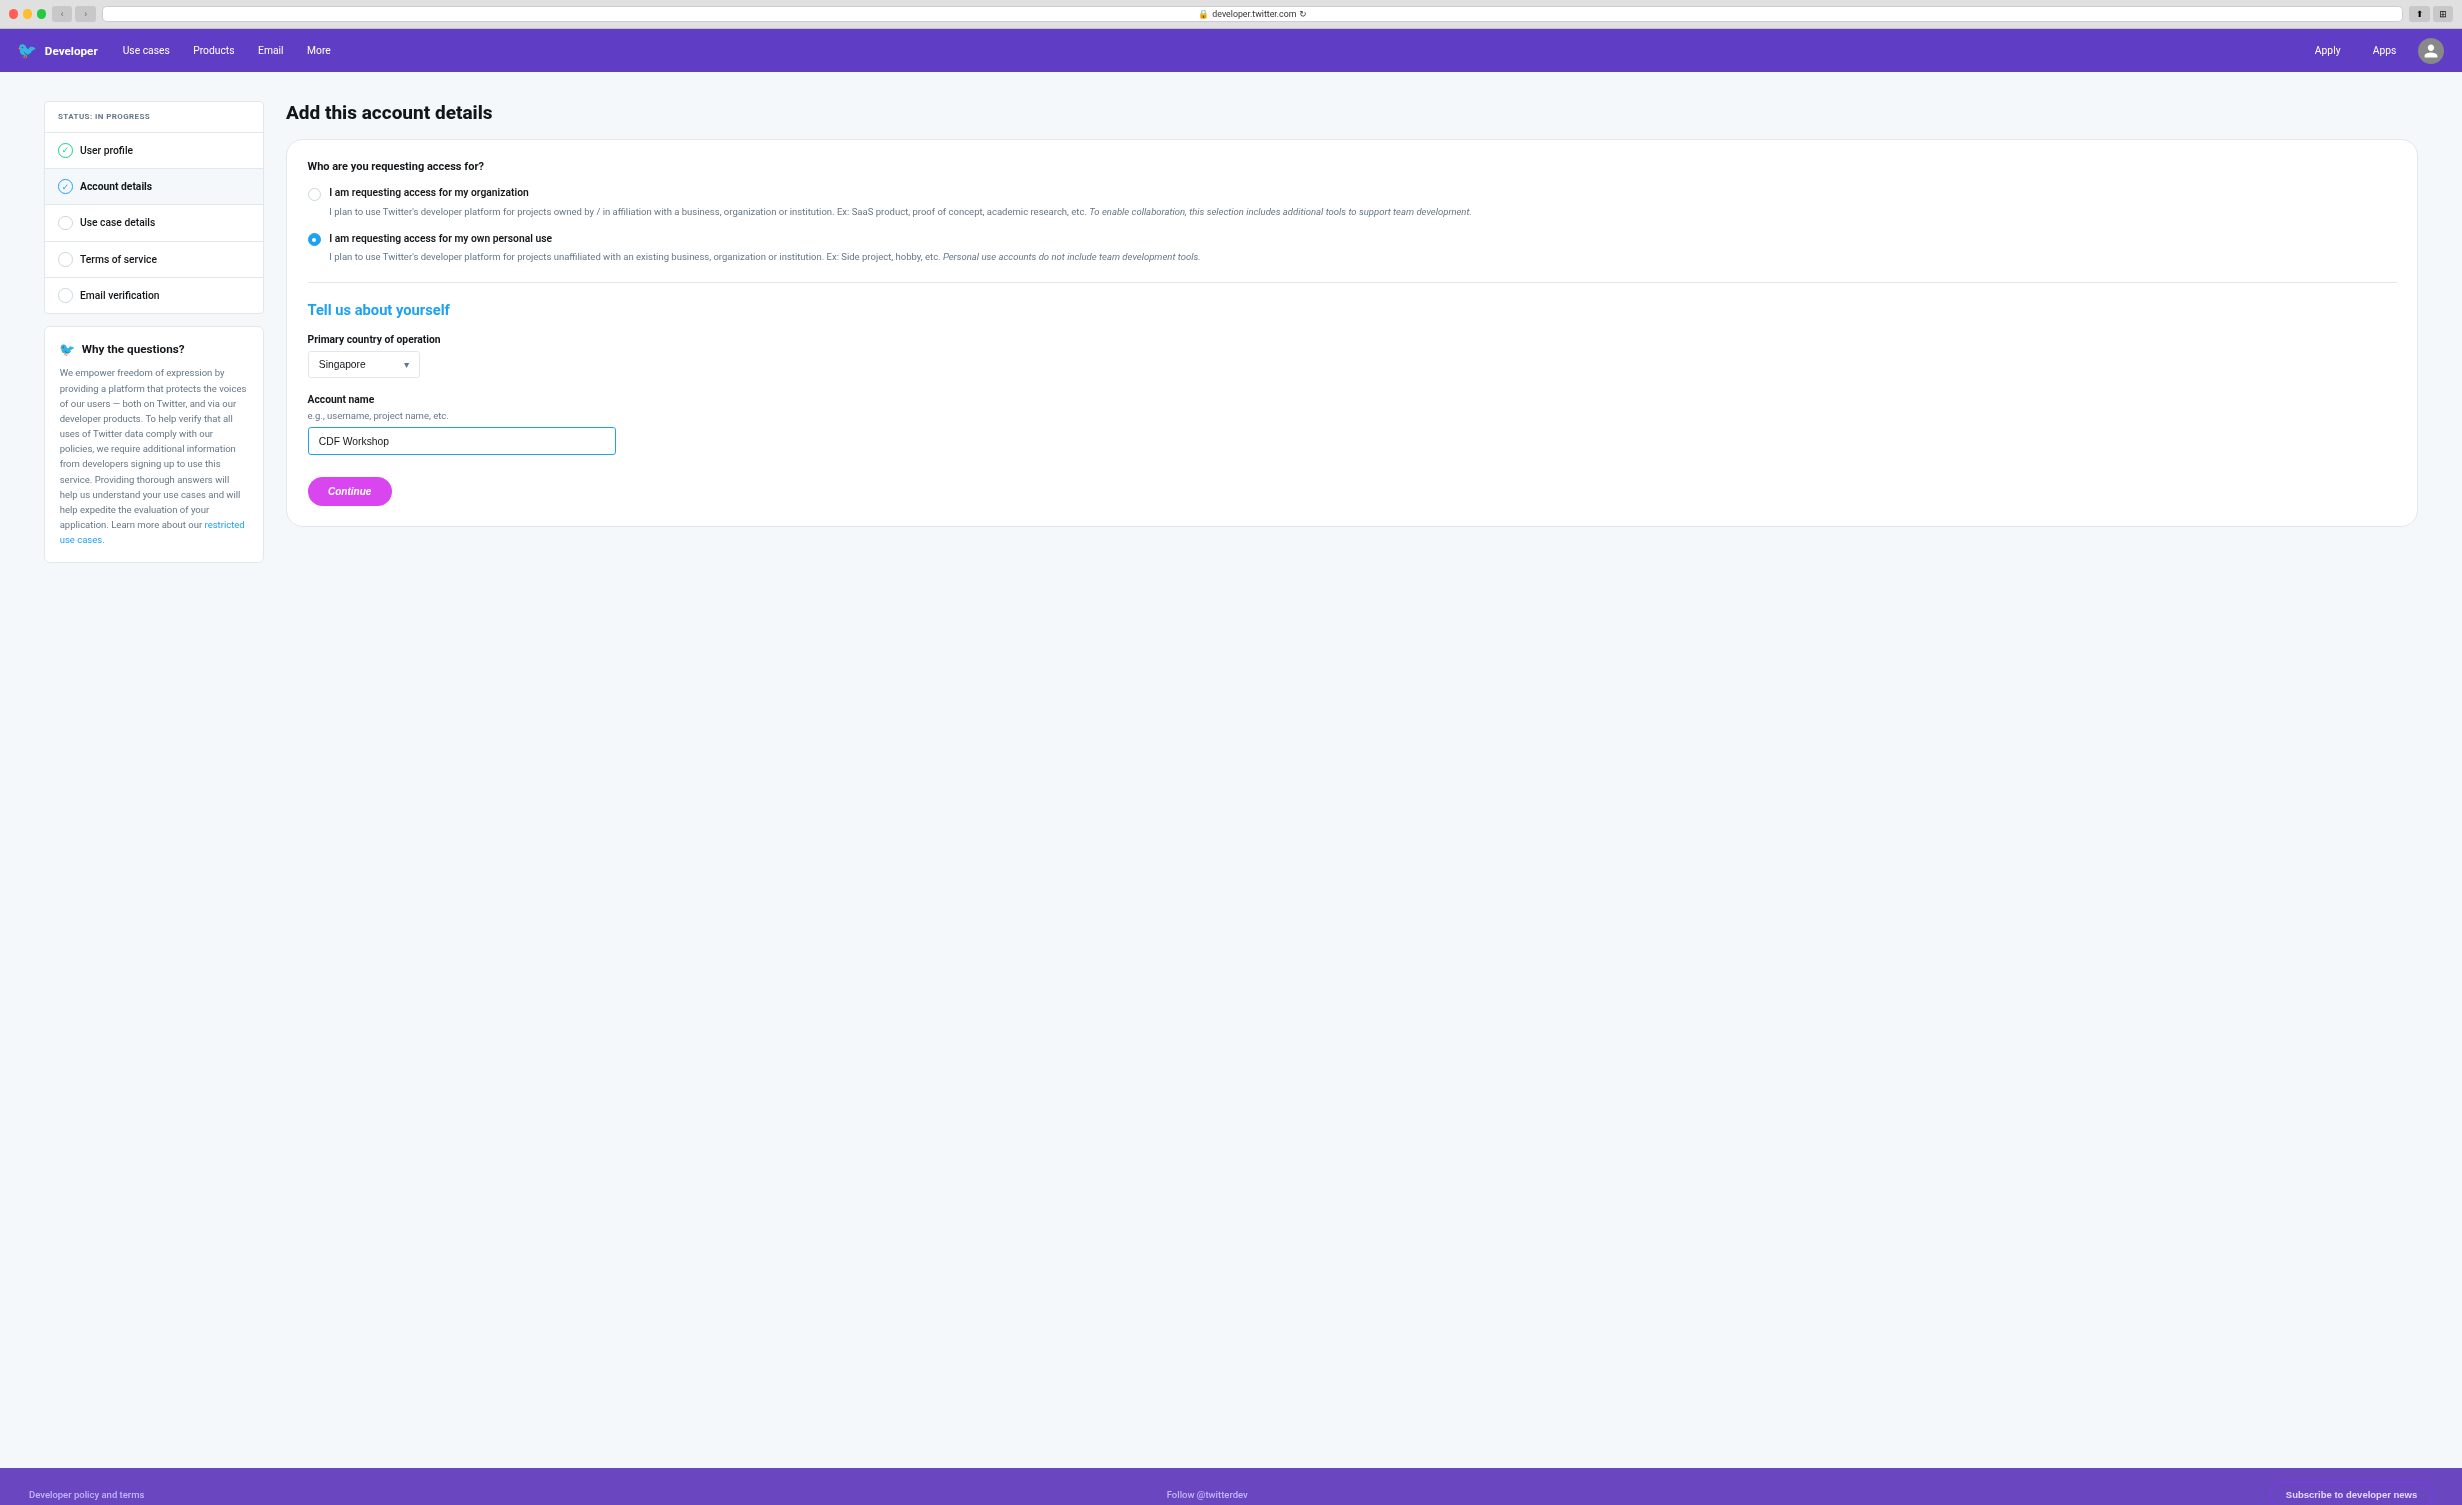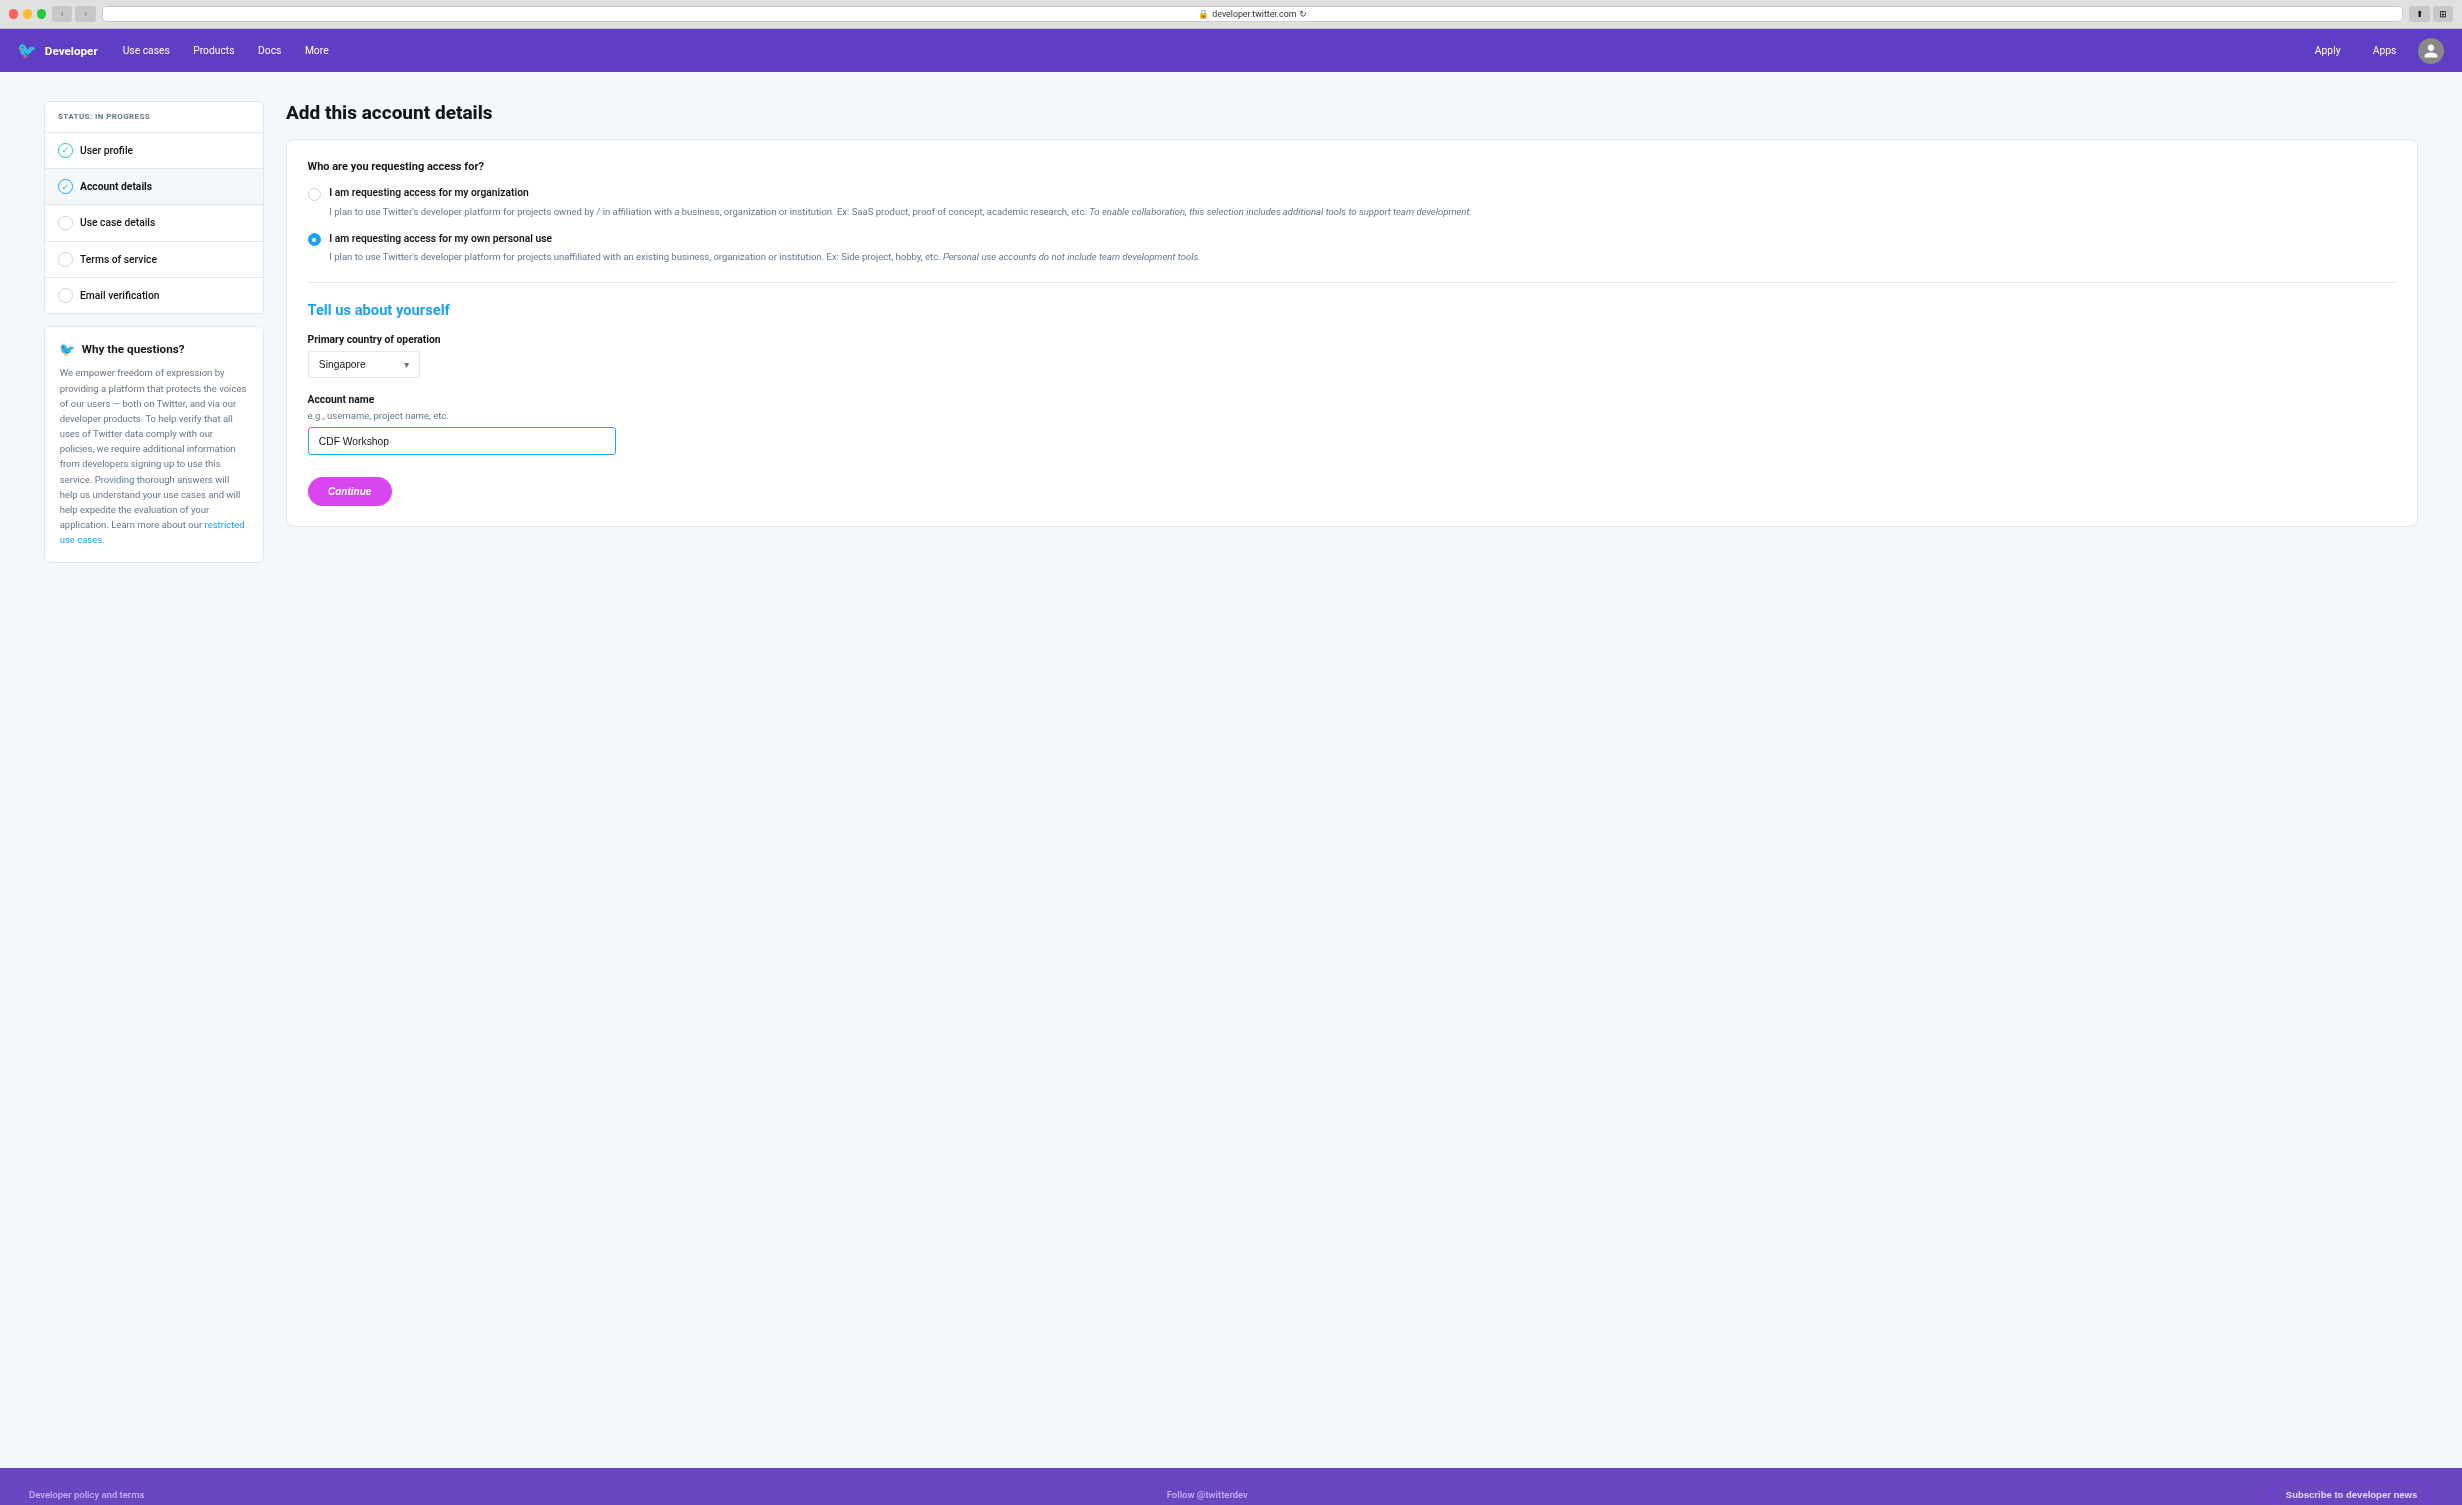--- a/index.html
+++ b/index.html
@@ -72,21 +72,21 @@
 
     .why-card { background: white; border-radius: 5.9px; border: 0.7px solid #e1e8ed; padding: 14.7px; }
     .why-title { display: flex; align-items: center; gap: 5.9px; font-size: 11.7px; font-weight: 700; color: #14171a; margin-bottom: 8.8px; }
     .why-bird { color: #1da1f2; font-size: 13px; }
     .why-text { font-size: 9.5px; color: #657786; line-height: 1.6; }
     .why-link { color: #1da1f2; text-decoration: none; cursor: pointer; }
 
     
     .main-content { flex: 1; }
     .page-title { font-size: 19px; font-weight: 800; color: #14171a; margin-bottom: 14.7px; }
-    .form-card { background: white; border-radius: 8px; border: 0.7px solid #e1e8ed; padding: 20.5px; }
+    .form-card { background: white; border-radius: 17px; border: 0.7px solid #e1e8ed; padding: 20.5px; }
 
     .section-title { font-size: 11px; font-weight: 700; color: #14171a; margin-bottom: 13px; }
     .radio-option { margin-bottom: 13px; display: flex; gap: 8.8px; }
     .radio-circle { width: 13px; height: 13px; border-radius: 50%; border: 1.5px solid #ccd6dd; flex-shrink: 0; margin-top: 1.5px; display: flex; align-items: center; justify-content: center; cursor: pointer; }
     .radio-circle.selected { border-color: #1da1f2; background: #1da1f2; }
     .radio-circle.selected::after { content: ''; width: 4.4px; height: 4.4px; border-radius: 50%; background: white; }
     .radio-content { flex: 1; }
     .radio-label { font-size: 10.3px; font-weight: 600; color: #14171a; margin-bottom: 4.4px; }
     .radio-desc { font-size: 9.5px; color: #657786; line-height: 1.6; }
     .radio-desc em { font-style: italic; }
@@ -159,21 +159,21 @@
 </div>
 
 <nav class="navbar">
   <div class="navbar-brand">
     <span class="twitter-icon">🐦</span>
     <span>Developer</span>
   </div>
   <div class="navbar-nav">
     <span class="nav-item">Use cases</span>
     <span class="nav-item">Products</span>
-    <span class="nav-item">Docs</span>
+    <span class="nav-item">Email</span>
     <span class="nav-item">More</span>
   </div>
   <div class="navbar-right">
     <span class="nav-item">Apply</span>
     <span class="nav-item">Apps</span>
     <div class="avatar">
       <svg width="16" height="16" viewBox="0 0 24 24" fill="white">
           <path d="M12 12c2.7 0 4.8-2.1 4.8-4.8S14.7 2.4 12 2.4 7.2 4.5 7.2 7.2 9.3 12 12 12zm0 2.4c-3.2 0-9.6 1.6-9.6 4.8v2.4h19.2v-2.4c0-3.2-6.4-4.8-9.6-4.8z"></path>
         </svg>
     </div>

